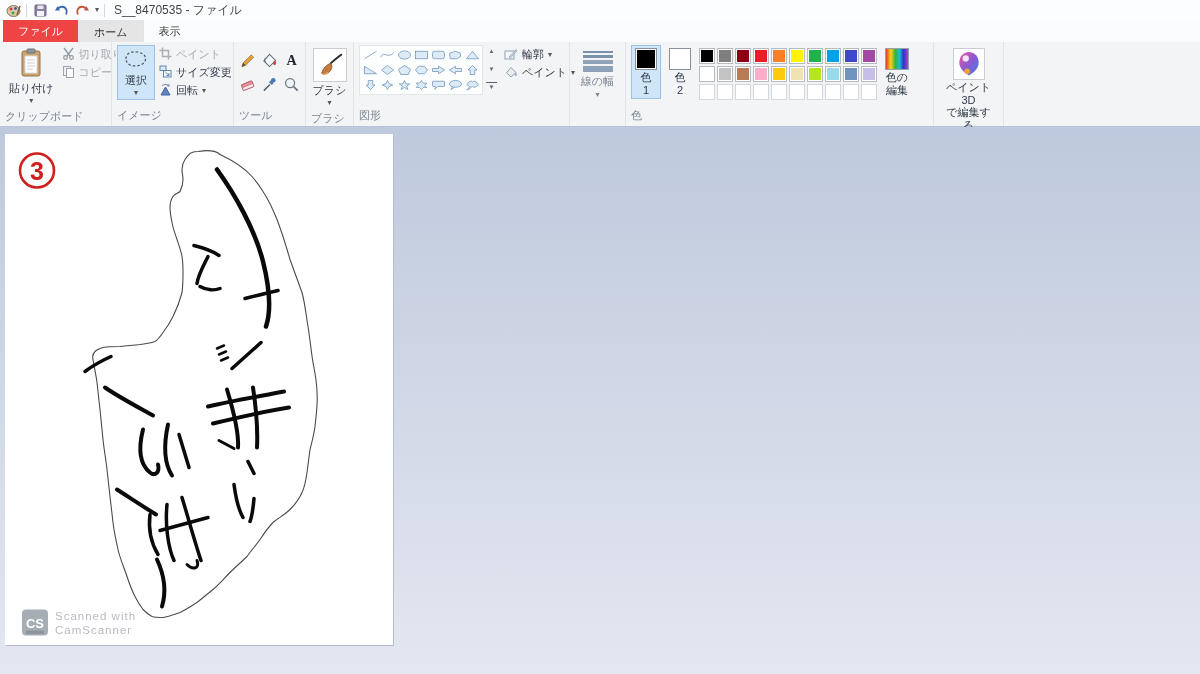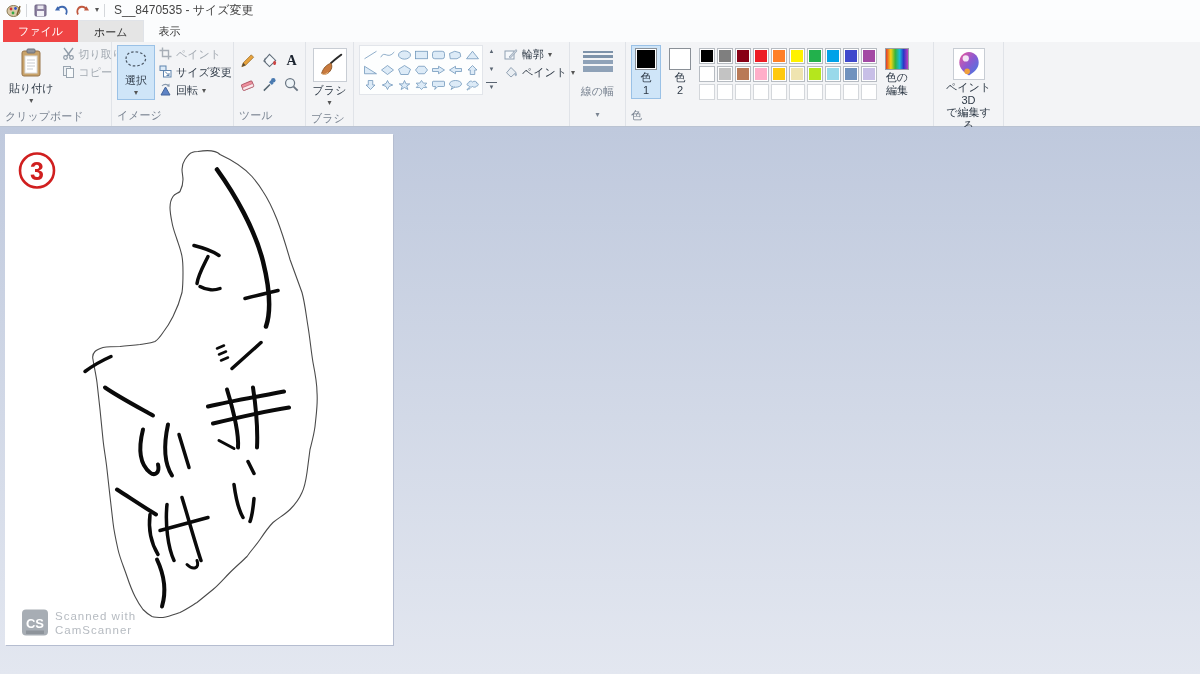--- a/index.html
+++ b/index.html
@@ -92,21 +92,21 @@
     </svg>
   </span>
   <span class="qa-icon">
     <svg width="15" height="13" viewBox="0 0 15 13">
       <path d="M11.5,5.5 C9,1.5 4,2 2.5,6 C2,7.5 2.2,9 3,10.5" fill="none" stroke="#c0583f" stroke-width="1.8"></path>
       <path d="M14,6.5 L9,6.5 L11.5,2.2 Z" fill="#c0583f"></path>
     </svg>
   </span>
   <span class="caret">▾</span>
   <span class="qa-sep"></span>
-  <span class="title-text">S__8470535 - サイズ変更</span>
+  <span class="title-text">S__8470535 - ファイル</span>
 </div>
 
 <div class="tabs">
   <div class="tab tab-file">ファイル</div>
   <div class="tab tab-active">ホーム</div>
   <div class="tab">表示</div>
 </div>
 
 <div class="ribbon">
 
@@ -394,24 +394,25 @@
                 <path d="M7,1.5 L12,6.5 L7,11 L2.5,6.8 Z" fill="#e8edf2" stroke="#90a0b2"></path>
                 <path d="M13,8 C13,9.3 12.4,10.2 11.8,10.2 C11.2,10.2 10.6,9.3 10.6,8 C11.2,7 11.8,6.4 11.8,6.4 C11.8,6.4 12.6,7 13,8Z" fill="#9fb0c2"></path>
               </svg>
             </span>
             <span>ペイント</span>
             <span class="caret">▾</span>
           </div>
         </div>
       </div>
     </div>
+    <div class="group-label">図形</div>
   </div>
 
   <div class="group" style="width:56px">
-    <div class="group-content" style="flex-direction:column; align-items:center; gap:12px">
+    <div class="group-content" style="flex-direction:column; align-items:center; gap:2px">
       <div class="lw-icon">
         <div style="height:2px"></div>
         <div style="height:3px"></div>
         <div style="height:4px;background:#8fa2b8"></div>
         <div style="height:6px;background:#8fa2b8"></div>
       </div>
       <span style="color:#7a8492">線の幅</span>
       <span class="caret" style="color:#7a8492">▾</span>
     </div>
     <div class="group-label"></div>

